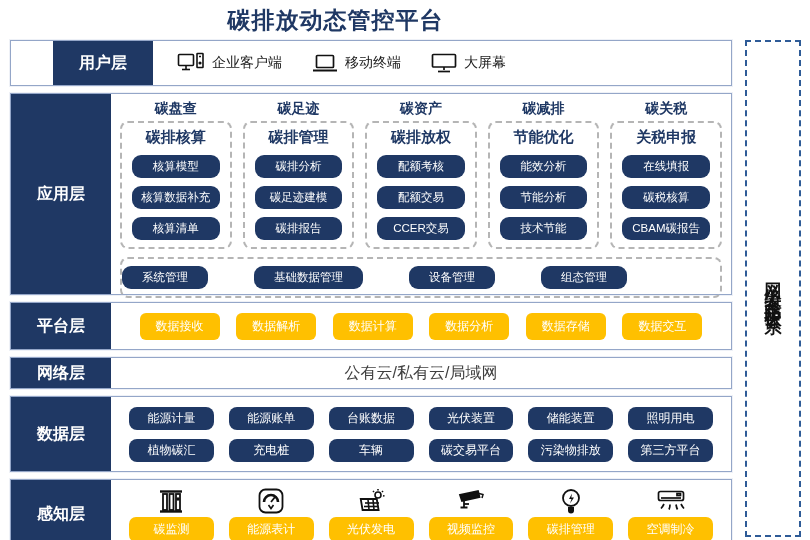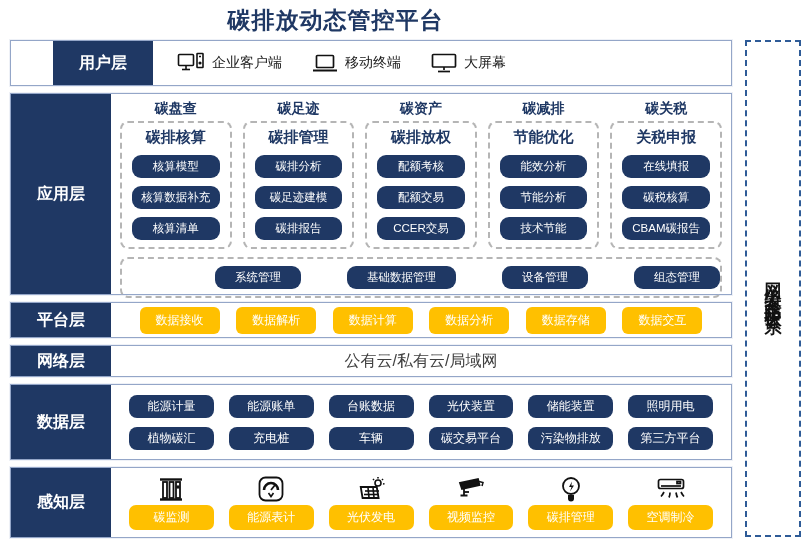--- a/index.html
+++ b/index.html
@@ -28,25 +28,25 @@
   .app-inner { padding:5px 9px 6px; }
   .app-cols { display:flex; gap:11px; }
   .app-col { flex:1; text-align:center; }
   .col-header { font-size:14px; font-weight:bold; color:#1f3864; margin:1px 0 3px; }
   .dashed-box { border:2px dashed #b5b5b5; border-radius:8px; padding:3px 4px 7px; }
   .col-title { font-size:15px; font-weight:bold; color:#1f3864; margin:2px 0 1px; }
   .pill-navy { display:block; margin:8px auto 0; width:88%; background:#1f3864; color:#fff;
     font-size:11.5px; line-height:13px; padding:5px 2px; border-radius:9px; white-space:nowrap;
     text-align:center; }
   .common-box { margin-top:8px; border:2px dashed #b5b5b5; border-radius:8px;
-    padding:7px 0; display:flex; justify-content:flex-end; gap:46px; }
+    padding:7px 0; display:flex; justify-content:flex-start; gap:46px; }
   .pill-navy.inline { display:inline-block; margin:0; width:auto; padding:5px 20px; }
 
   
-  .band.platform { height:36px; }
+  .band.platform { height:48px; }
   .platform-items { display:flex; align-items:center; justify-content:space-evenly;
     height:100%; padding:0 12px; }
   .pill-yellow { background:#ffc000; color:#fff; font-size:12px; padding:5px 16px;
     border-radius:6px; white-space:nowrap; text-align:center; }
 
   
   .band.network { height:32px; }
   .network-text { display:flex; align-items:center; justify-content:center; height:100%;
     font-size:16px; color:#404040; }
 

